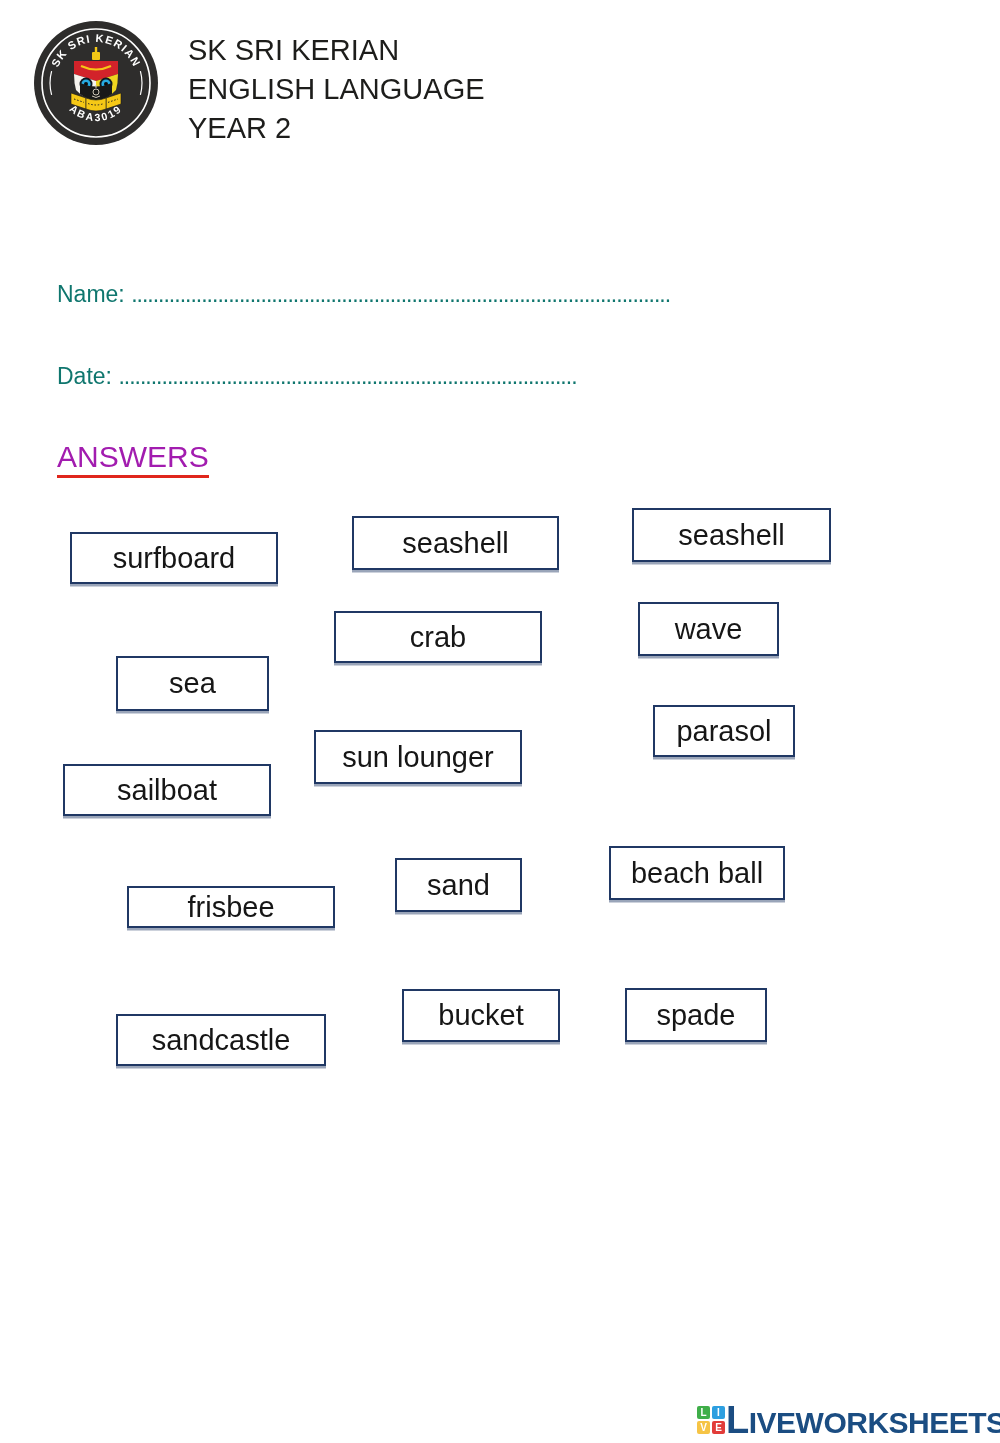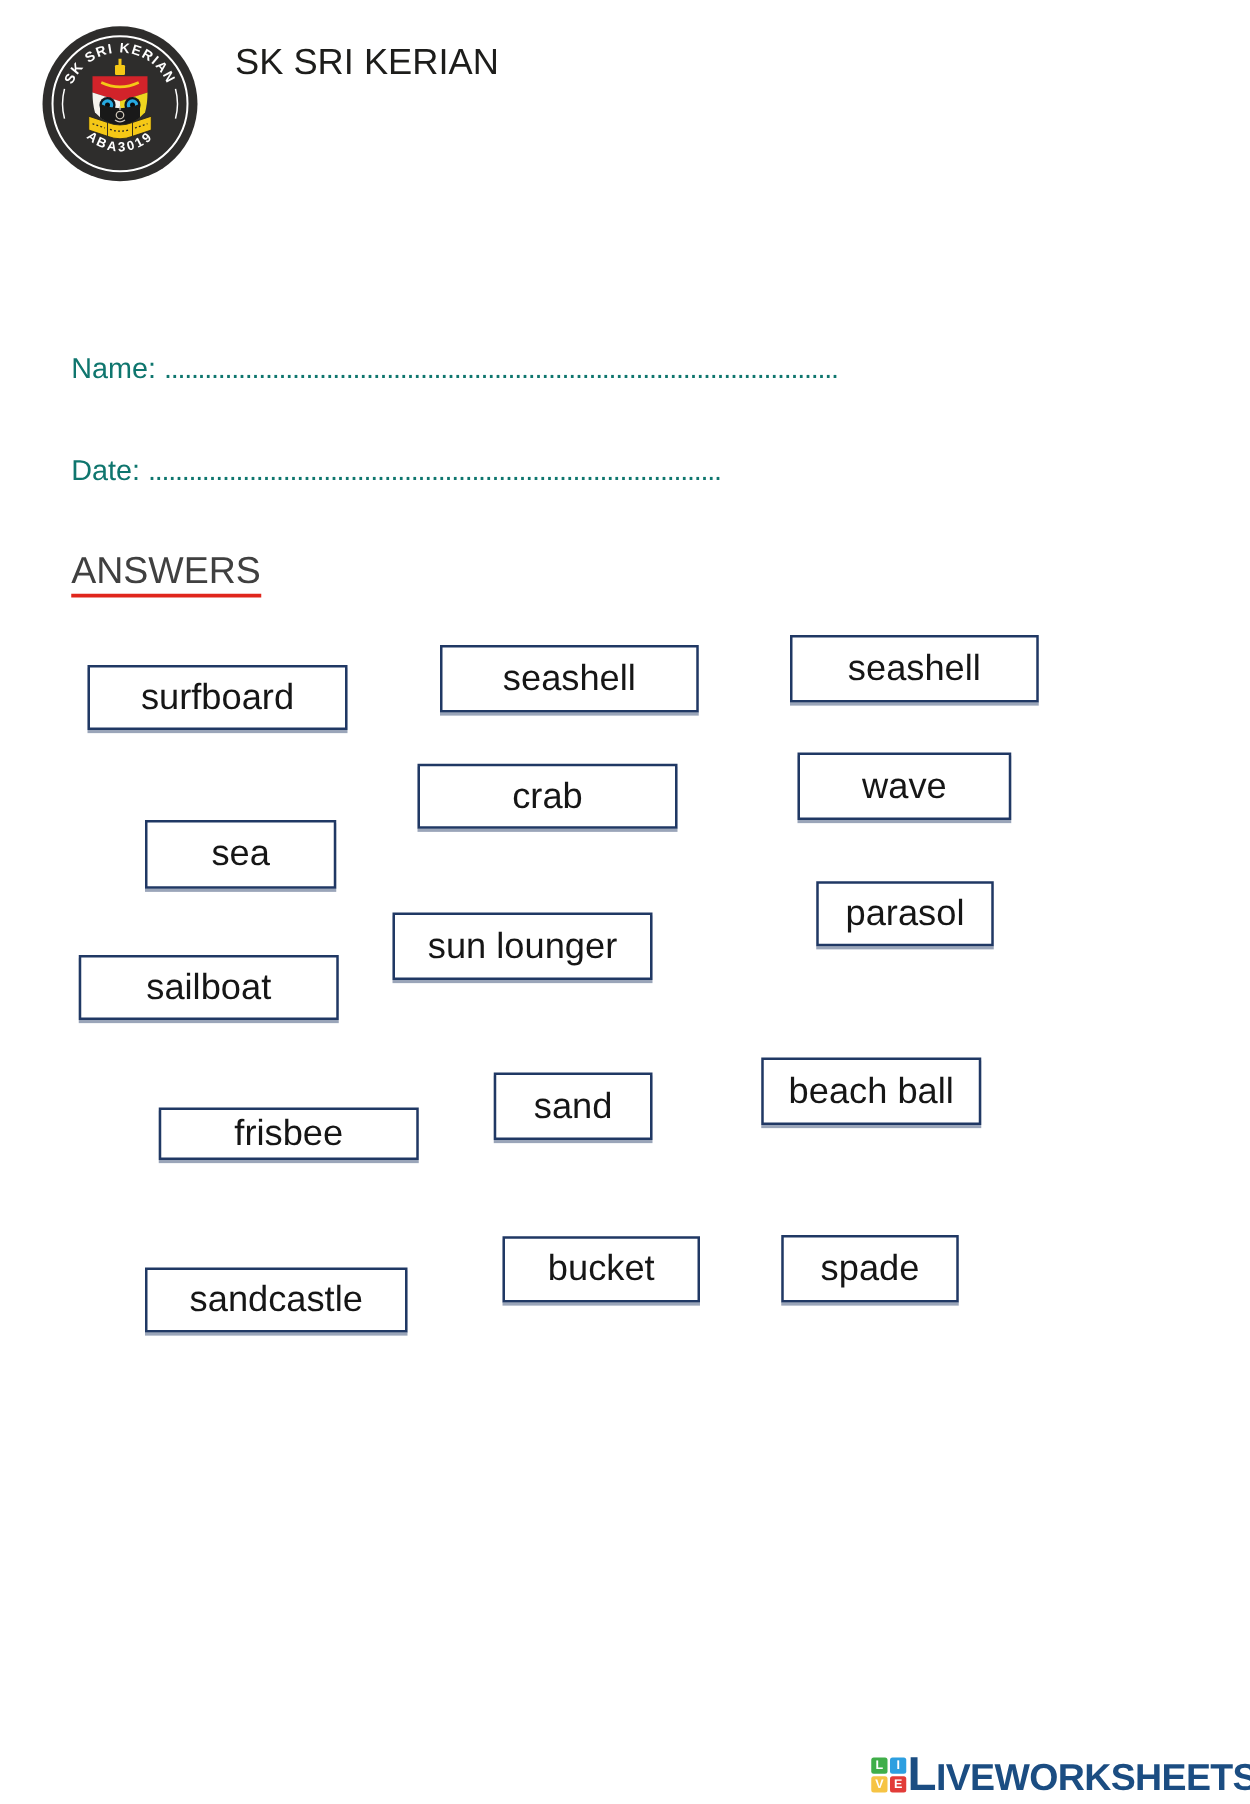--- a/index.html
+++ b/index.html
@@ -11,35 +11,35 @@
   .logo{position:absolute;left:33px;top:20px;width:126px;height:126px;}
   
   .school-header{position:absolute;left:188px;top:31px;font-size:29px;line-height:39px;color:#1d1d1b;}
   
   .fieldline{position:absolute;left:57px;font-size:23px;color:#0f766e;white-space:nowrap;overflow:hidden;}
   #name-line{top:281px;width:850px;}
   #date-line{top:363px;width:706px;}
   .dots{letter-spacing:-1px;}
   
   .answers-heading{
-    position:absolute;left:57px;top:440px;font-size:30px;color:#404040;
+    position:absolute;left:57px;top:440px;font-size:30px;color:#a21caf;
     border-bottom:3px solid #e0261c;padding-bottom:1px;display:inline-block;
   }
   
   .wordbox{
     position:absolute;border:2px solid #203864;background:#fff;
     display:flex;align-items:center;justify-content:center;
     font-size:29px;color:#161616;box-shadow:0 2.5px 0 rgba(32,56,100,.45);
     box-sizing:border-box;
   }
   .w0{left:70px;top:532px;width:208px;height:52px;}
   .w1{left:352px;top:516px;width:207px;height:54px;}
   .w2{left:632px;top:508px;width:199px;height:54px;}
   .w3{left:334px;top:611px;width:208px;height:52px;}
-  .w4{left:638px;top:602px;width:171px;height:54px;}
+  .w4{left:638px;top:602px;width:141px;height:54px;}
   .w5{left:116px;top:656px;width:153px;height:55px;}
   .w6{left:609px;top:705px;width:142px;height:52px;margin-left:44px;}
   .w7{left:314px;top:730px;width:208px;height:54px;}
   .w8{left:63px;top:764px;width:208px;height:52px;}
   .w9{left:395px;top:858px;width:127px;height:54px;}
   .w10{left:609px;top:846px;width:176px;height:54px;}
   .w11{left:127px;top:886px;width:208px;height:42px;}
   .w12{left:402px;top:989px;width:158px;height:53px;}
   .w13{left:625px;top:988px;width:142px;height:54px;}
   .w14{left:116px;top:1014px;width:210px;height:52px;}
@@ -100,20 +100,22 @@
         <path d="M41,79 L51,82.4"></path>
         <path d="M55,83.5 Q63,86.5 71,83.5"></path>
         <path d="M75,82.4 L85,79"></path>
       </g>
     </g>
   </g>
 </svg>
 
 <div class="school-header">
   <div>SK SRI KERIAN</div>
+  <div>ENGLISH LANGUAGE</div>
+  <div>YEAR 2</div>
 </div>
 
 <div class="fieldline" id="name-line">
   <span>Name:</span>
   <span class="dots">....................................................................................................</span>
 </div>
 <div class="fieldline" id="date-line">
   <span>Date:</span>
   <span class="dots">.....................................................................................</span>
 </div>

